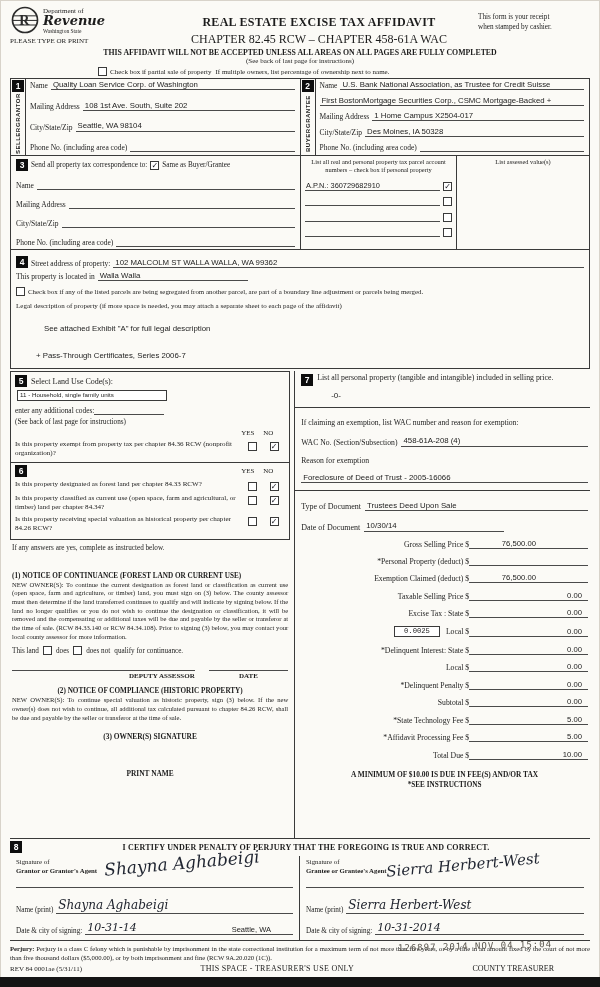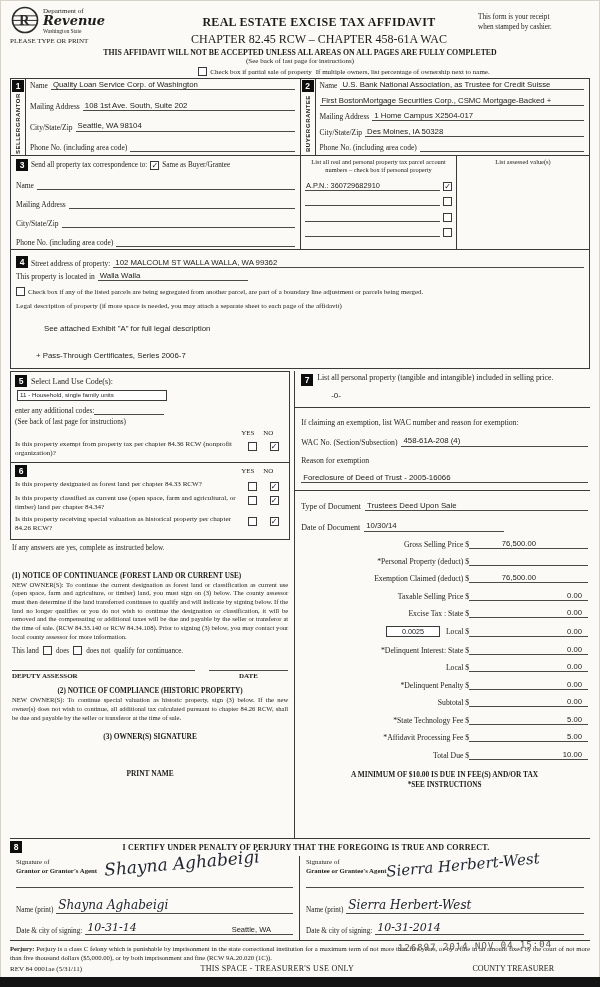--- a/index.html
+++ b/index.html
@@ -15,21 +15,21 @@
   .lt1{font-size:7px}
   .lt2{font-size:13px;font-style:italic;font-weight:bold;font-family:"DejaVu Serif",serif;margin-top:-2px}
   .lt3{font-size:5.5px}
   .please-type{font-size:7px;margin-top:2px}
   .hdr-center{flex:1;text-align:center;padding-top:10px}
   .form-title{font-size:12px;font-weight:bold;letter-spacing:.3px}
   .form-subtitle{font-size:12px;margin-top:2px}
   .hdr-right{width:112px;font-size:7.2px;padding-top:8px;line-height:1.35}
   .warning{text-align:center;font-size:7.8px;font-weight:bold;margin-top:1px}
   .see-back{text-align:center;font-size:7px}
-  .partial-row{display:flex;justify-content:center;font-size:7px;margin-top:2px;padding-left:88px;align-items:center;gap:4px}
+  .partial-row{display:flex;justify-content:flex-start;font-size:7px;margin-top:2px;padding-left:88px;align-items:center;gap:4px}
   .partial-row .pr-left{display:flex;align-items:center;gap:3px}
 
   
   .cb{display:inline-block;width:9px;height:9px;border:1px solid #3a3a3a;background:#fff;font-size:8px;line-height:8px;text-align:center;vertical-align:middle;flex:none;font-family:"DejaVu Sans",sans-serif;color:#15151f}
   .num{width:12px;height:12px;background:#0d0d0d;color:#fff;font-size:8.5px;font-weight:bold;text-align:center;line-height:12px;font-family:"Liberation Sans",sans-serif;flex:none;display:inline-block}
   .fline{display:flex;align-items:flex-end;font-size:7.5px}
   .fline .lbl{white-space:nowrap;margin-right:3px}
   .val{flex:1;border-bottom:1px solid #4a4a4a;font-family:"Liberation Sans",sans-serif;font-size:7.8px;min-height:10px;padding:0 2px;line-height:1.2}
 
   
@@ -84,21 +84,21 @@
 
   .notices{padding:4px 2px 0}
   .ifyes{font-size:7.2px}
   .ntitle{font-size:7.2px;font-weight:bold;margin-top:20px}
   .nbody{font-size:6.6px;text-align:justify;line-height:1.32;margin-top:1px}
   .landrow{display:flex;align-items:center;gap:4px;font-size:7.2px;margin-top:5px}
   .siglines{display:flex;gap:14px;margin-top:15px}
   .siglines .sl{border-bottom:1px solid #4a4a4a;min-height:1px}
   .sl1{flex:2.3}.sl2{flex:1}
   .siglabels{display:flex;gap:14px;font-size:7px;font-weight:bold;margin-top:1px}
-  .siglabels .sa{flex:2.3;text-align:left}
+  .siglabels .sa{flex:2.3;text-align:right}
   .siglabels .sb{flex:1;text-align:center}
   .n2title{text-align:center;font-weight:bold;font-size:7.2px;margin-top:7px}
   .ownersig{text-align:center;font-weight:bold;font-size:7.4px;margin-top:9px}
   .printname{text-align:center;font-weight:bold;font-size:7.4px;margin-top:28px}
 
   
   .s7r1{display:flex;gap:4px;font-size:7.8px;line-height:1.3}
   .s7r1 .num{margin-top:1px}
   .ppval{font-family:"Liberation Sans",sans-serif;font-size:8px;margin:5px 0 0 30px}
   .divider{border-bottom:1px solid #3a3a3a;margin:7px -2px 0 -6px}
@@ -107,21 +107,21 @@
   .wacrow .lbl{margin-right:4px;white-space:nowrap}
   .reasonlbl{font-size:7.7px;margin-top:9px}
   .reasonval{margin-top:8px;display:block}
   .docrow{display:flex;align-items:flex-end;font-size:8px;margin-top:10px}
   .docrow .lbl{white-space:nowrap;margin-right:4px}
   .docrow.doc-date .val{flex:0 0 140px}
   .money{margin-top:3px}
   .mrow{display:flex;align-items:flex-end;margin-top:7.5px;font-size:7.7px}
   .mlab{width:168px;text-align:right;white-space:nowrap;flex:none}
   .plab{display:flex;justify-content:flex-end;align-items:center;gap:6px}
-  .mprefix{border:1px solid #3a3a3a;font-size:7.2px;font-family:Liberation Sans, sans-serif;padding:0 15px;background:#fff;line-height:1.3}
+  .mprefix{border:1px solid #3a3a3a;font-size:7.2px;font-family:Liberation Mono, monospace;padding:0 9px;background:#fff;line-height:1.3}
   .mline{flex:1;border-bottom:1px solid #4a4a4a;text-align:right;font-family:"Liberation Sans",sans-serif;font-size:7.7px;min-height:9px;padding-right:6px}
   .mrow.offset .mline{padding-right:52px}
   .minnote{text-align:center;font-weight:bold;font-size:7.4px;margin-top:10px}
   .seeinstr{text-align:center;font-weight:bold;font-size:7.2px;margin-top:2px}
 
   
   .sec8{border-bottom:1px solid #3a3a3a;padding-top:2px}
   .s8head{display:flex;align-items:center;font-size:8px}
   .certify{flex:1;text-align:center;font-weight:bold;letter-spacing:.2px}
   .s8cols{display:flex;margin-top:3px}

